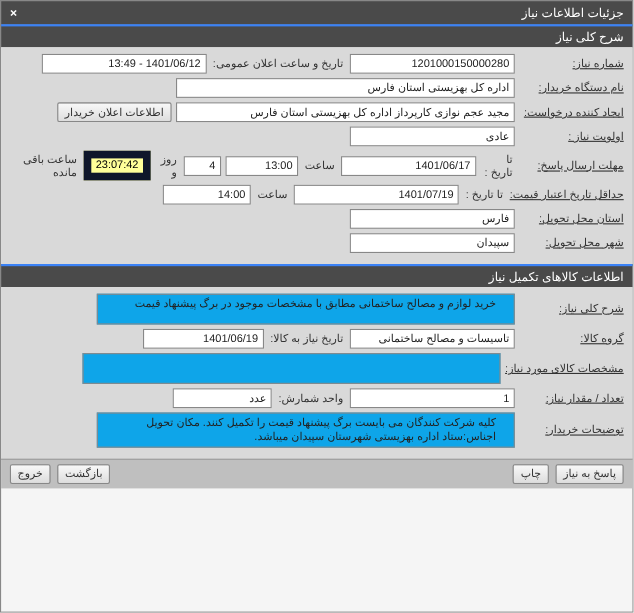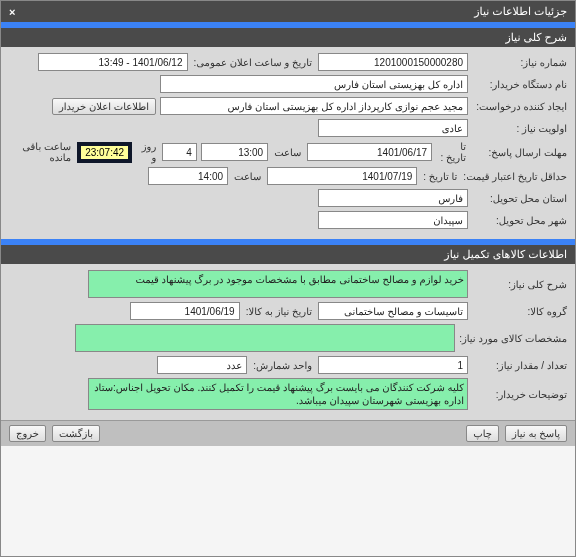--- a/index.html
+++ b/index.html
@@ -26,37 +26,38 @@
   font-size: 11px;
   display: flex;
   justify-content: space-between;
   align-items: center;
 }
 .section-header {
   background: #4a4a4a;
   color: #fff;
   padding: 3px 8px;
   font-size: 11px;
-  border-top: 6px solid #3b82f6;
+  border-top: 2px solid #3b82f6;
 }
 .section-body {
   background: #d9d9d9;
   padding: 6px 8px;
 }
 .row {
   display: flex;
   align-items: center;
   margin-bottom: 4px;
   gap: 4px;
 }
 .label {
   color: #333;
   font-size: 10px;
   min-width: 95px;
   text-align: right;
+  text-decoration: underline;
 }
 .label-sm {
   color: #333;
   font-size: 10px;
   padding: 0 2px;
   text-align: right;
 }
 .field {
   background: #fff;
   border: 1px solid #888;
@@ -64,23 +65,23 @@
   font-size: 10px;
   color: #222;
   height: 18px;
   line-height: 14px;
 }
 .field-long { width: 308px; }
 .field-med { width: 150px; }
 .field-sm { width: 80px; }
 .field-xs { width: 40px; }
 .field-textarea {
-  background: #86efac;
-  border: 1px solid #888;
-  padding: 2px 3px;
+  background: #0ea5e9;
+  border: 1px solid #888;
+  padding: 2px 16px;
   font-size: 10px;
   color: #222;
   width: 380px;
   min-height: 28px;
   line-height: 13px;
 }
 .btn {
   background: linear-gradient(#f8f8f8, #ddd);
   border: 1px solid #888;
   padding: 2px 6px;
@@ -91,21 +92,21 @@
 }
 .btn-bar {
   background: #bfbfbf;
   padding: 4px 8px;
   display: flex;
   gap: 6px;
   border-top: 1px solid #999;
 }
 .countdown {
   background: #ffff99;
-  border: 4px solid #0f172a;
+  border: 7px solid #0f172a;
   padding: 1px 4px;
   font-size: 10px;
 }
 .close-x {
   cursor: pointer;
   font-weight: bold;
 }
 .spacer { flex: 1; }
 </style>
 </head>

